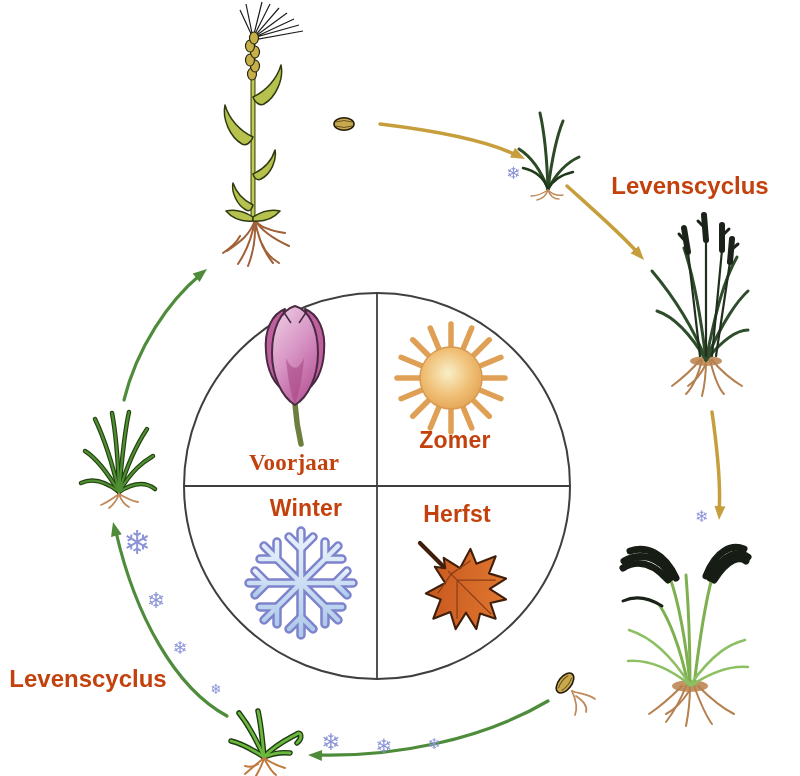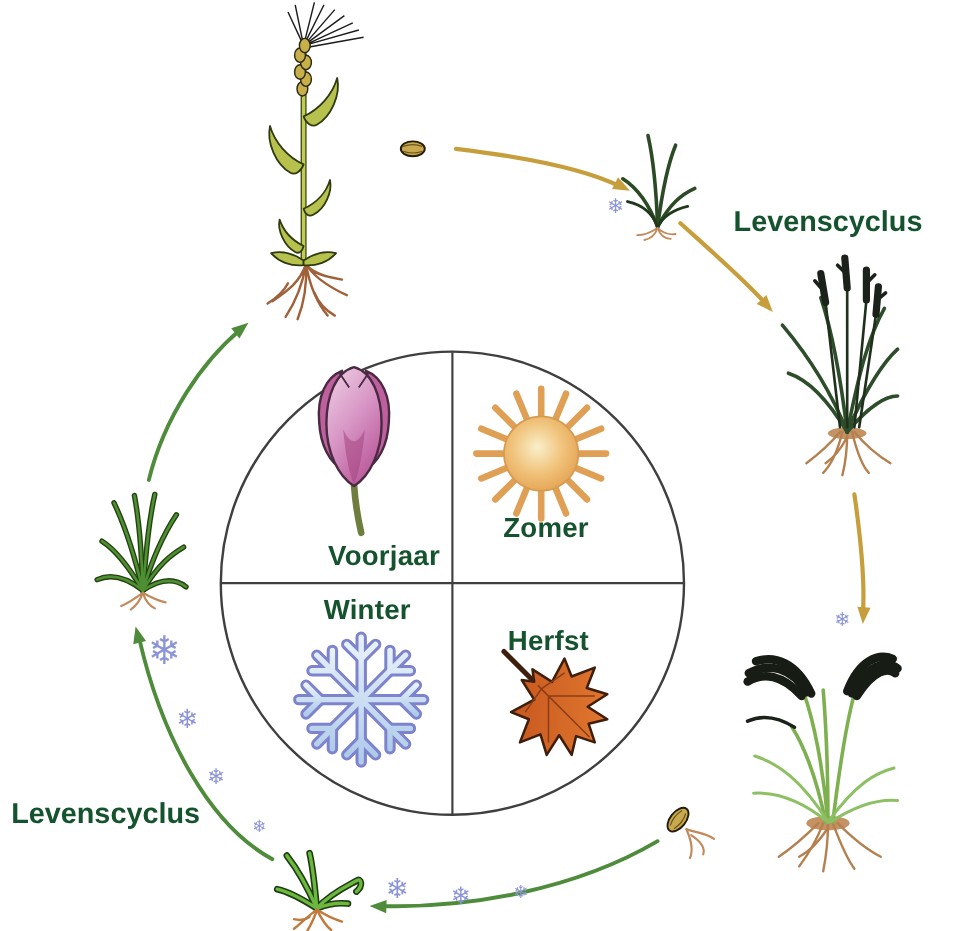--- a/index.html
+++ b/index.html
@@ -1,21 +1,21 @@
 <!DOCTYPE html>
 <html><head>
 <meta charset="utf-8">
 <style>
   html,body{margin:0;padding:0;background:#ffffff;}
   .canvas{
     position:relative;width:800px;height:776px;background:#ffffff;overflow:hidden;
     font-family:"Liberation Sans",sans-serif;color:#141414;
   }
   .scene{position:absolute;left:0;top:0;}
-  .label{position:absolute;transform:translate(-50%,-50%);text-align:center;color:#14532d;
+  .label{position:absolute;transform:translate(-50%,-50%);text-align:center;color:#c2410c;
          font-weight:600;white-space:nowrap;}
   .season{font-size:23px;letter-spacing:.2px;}
   .cycle{font-size:24px;line-height:1.2;}
   .sf{position:absolute;transform:translate(-50%,-50%);color:#8C94D8;
       font-family:"DejaVu Sans",sans-serif;line-height:1;user-select:none;}
 </style>
 </head>
 <body>
 
 <div class="canvas">
@@ -305,24 +305,24 @@
   </svg>
 
   <div class="label cycle" style="left:690px;top:186px;">
     <div>Levenscyclus</div>
   </div>
 
   <div class="label cycle" style="left:88px;top:679px;">
     <div>Levenscyclus</div>
   </div>
 
-  <div class="label season" style="left:320px;top:463px;">Voorjaar</div>
+  <div class="label season" style="left:294px;top:463px;font-family:Liberation Serif, serif;">Voorjaar</div>
   <div class="label season" style="left:455px;top:440px;">Zomer</div>
   <div class="label season" style="left:306px;top:508px;">Winter</div>
-  <div class="label season" style="left:457px;top:534px;">Herfst</div>
+  <div class="label season" style="left:457px;top:514px;">Herfst</div>
 
   <span class="sf" style="left:513px;top:173px;font-size:17px;">❄</span>
   <span class="sf" style="left:702px;top:517px;font-size:16px;">❄</span>
   <span class="sf" style="left:331px;top:742px;font-size:23px;">❄</span>
   <span class="sf" style="left:384px;top:746px;font-size:20px;">❄</span>
   <span class="sf" style="left:434px;top:744px;font-size:15px;">❄</span>
   <span class="sf" style="left:137px;top:542px;font-size:33px;">❄</span>
   <span class="sf" style="left:156px;top:601px;font-size:22px;">❄</span>
   <span class="sf" style="left:180px;top:648px;font-size:18px;">❄</span>
   <span class="sf" style="left:216px;top:689px;font-size:14px;">❄</span>

